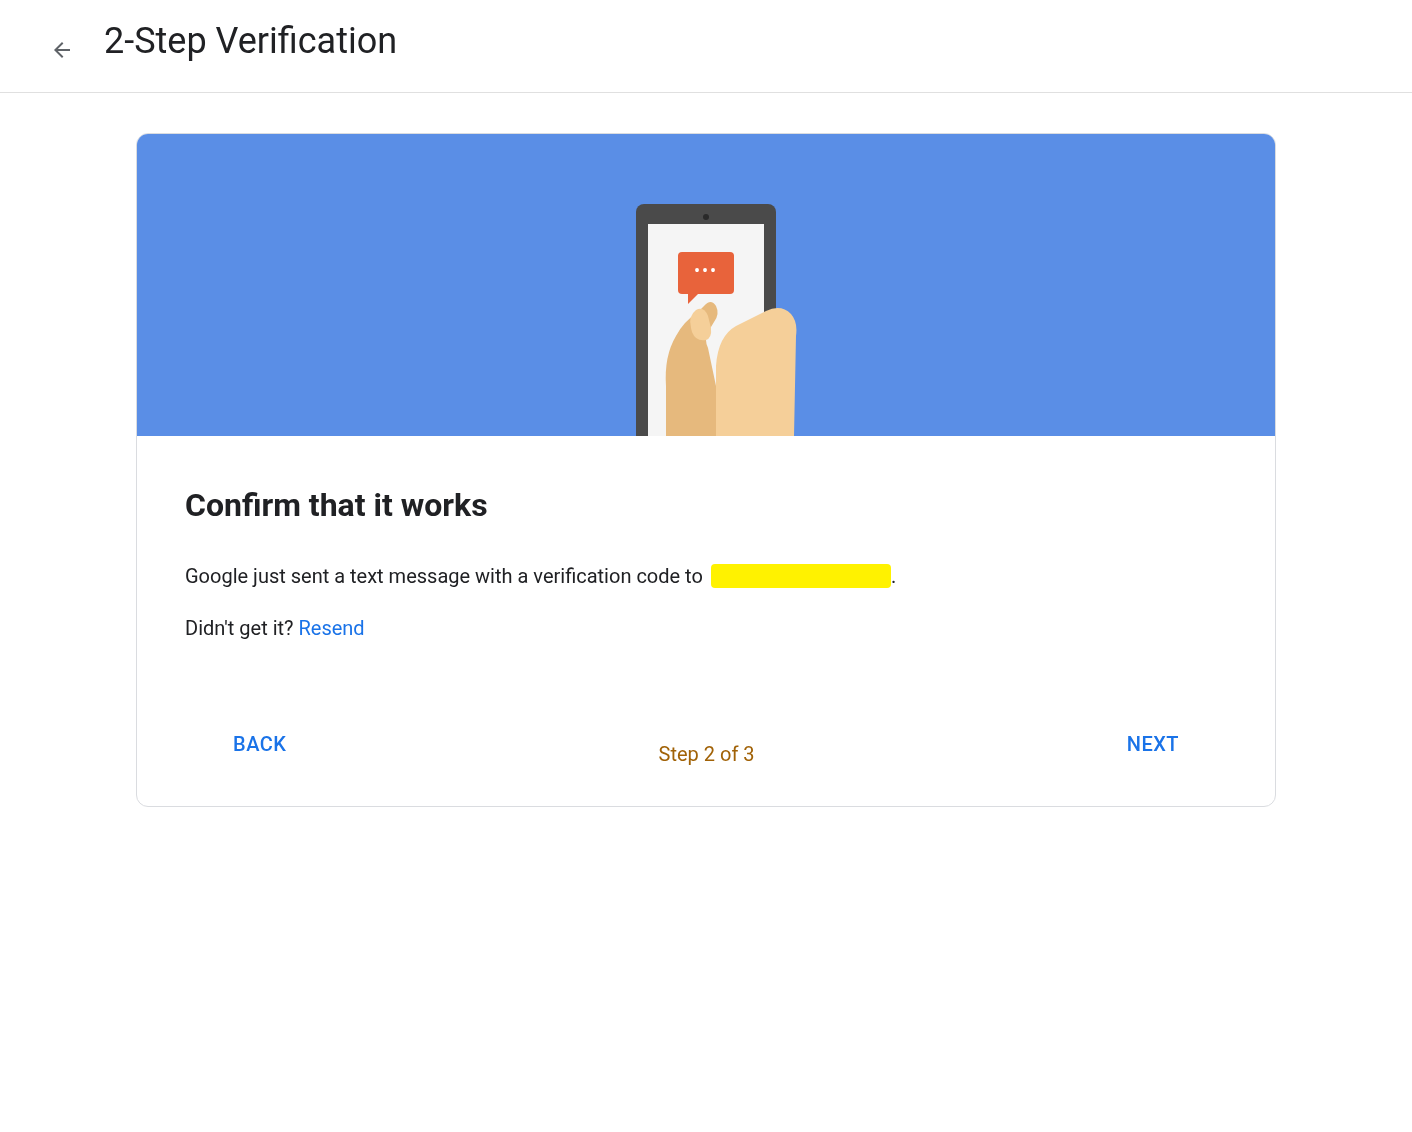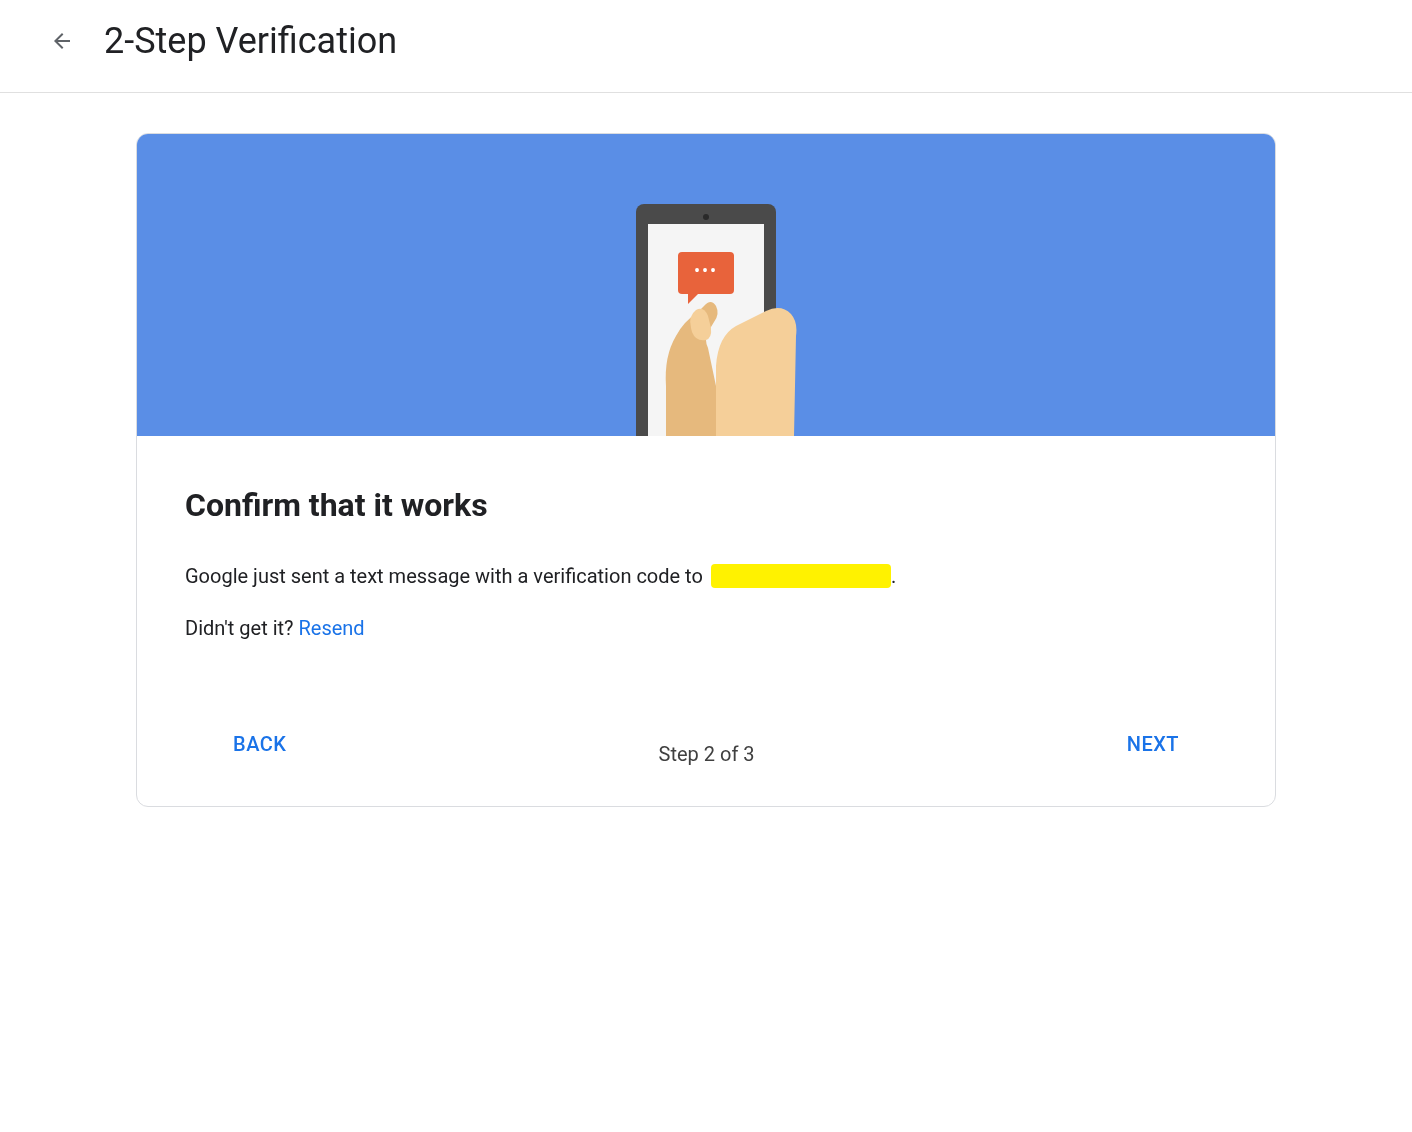--- a/index.html
+++ b/index.html
@@ -8,21 +8,21 @@
       box-sizing: border-box;
     }
     body {
       font-family: 'Google Sans', Roboto, Arial, sans-serif;
       background: #fff;
       color: #202124;
       width: 1412px;
     }
     .header {
       display: flex;
-      align-items: center;
+      align-items: flex-end;
       padding: 20px 30px 30px 50px;
       border-bottom: 1px solid #e0e0e0;
     }
     .back-arrow {
       width: 24px;
       height: 24px;
       cursor: pointer;
       display: flex;
       align-items: center;
       justify-content: center;
@@ -202,21 +202,21 @@
       color: #1a73e8;
       cursor: pointer;
       background: none;
       border: none;
       padding: 10px 8px;
       letter-spacing: 0.5px;
       font-family: inherit;
     }
     .step-text {
       font-size: 20px;
-      color: #404040;
+      color: #a16207;
     }
   </style>
 </head>
 <body>
 
 <div class="header">
   <div class="back-arrow">
     <svg width="24" height="24" viewBox="0 0 24 24" fill="#5f6368">
       <path d="M20 11H7.83l5.59-5.59L12 4l-8 8 8 8 1.41-1.41L7.83 13H20v-2z"></path>
     </svg>

